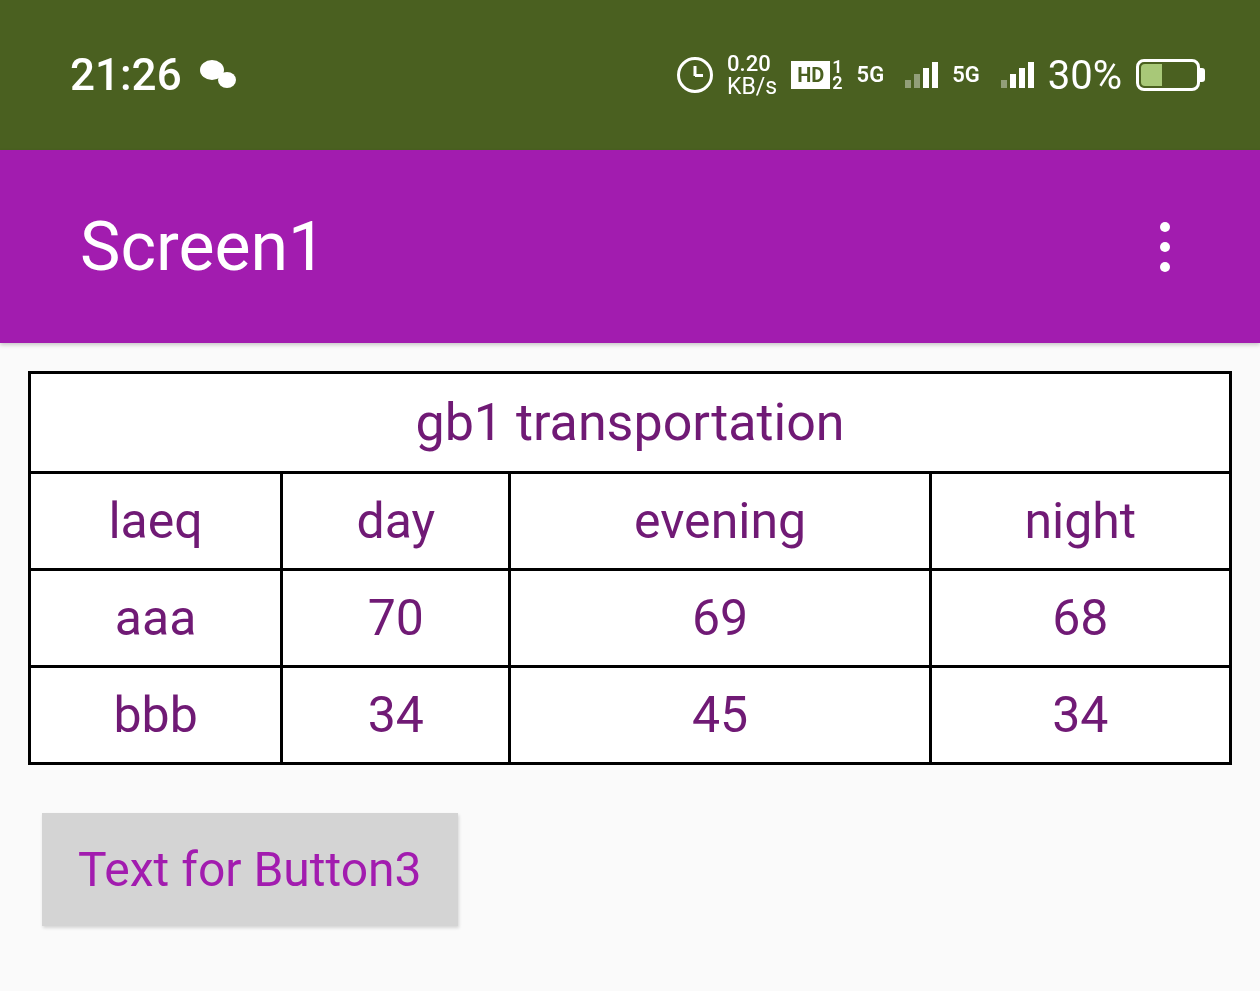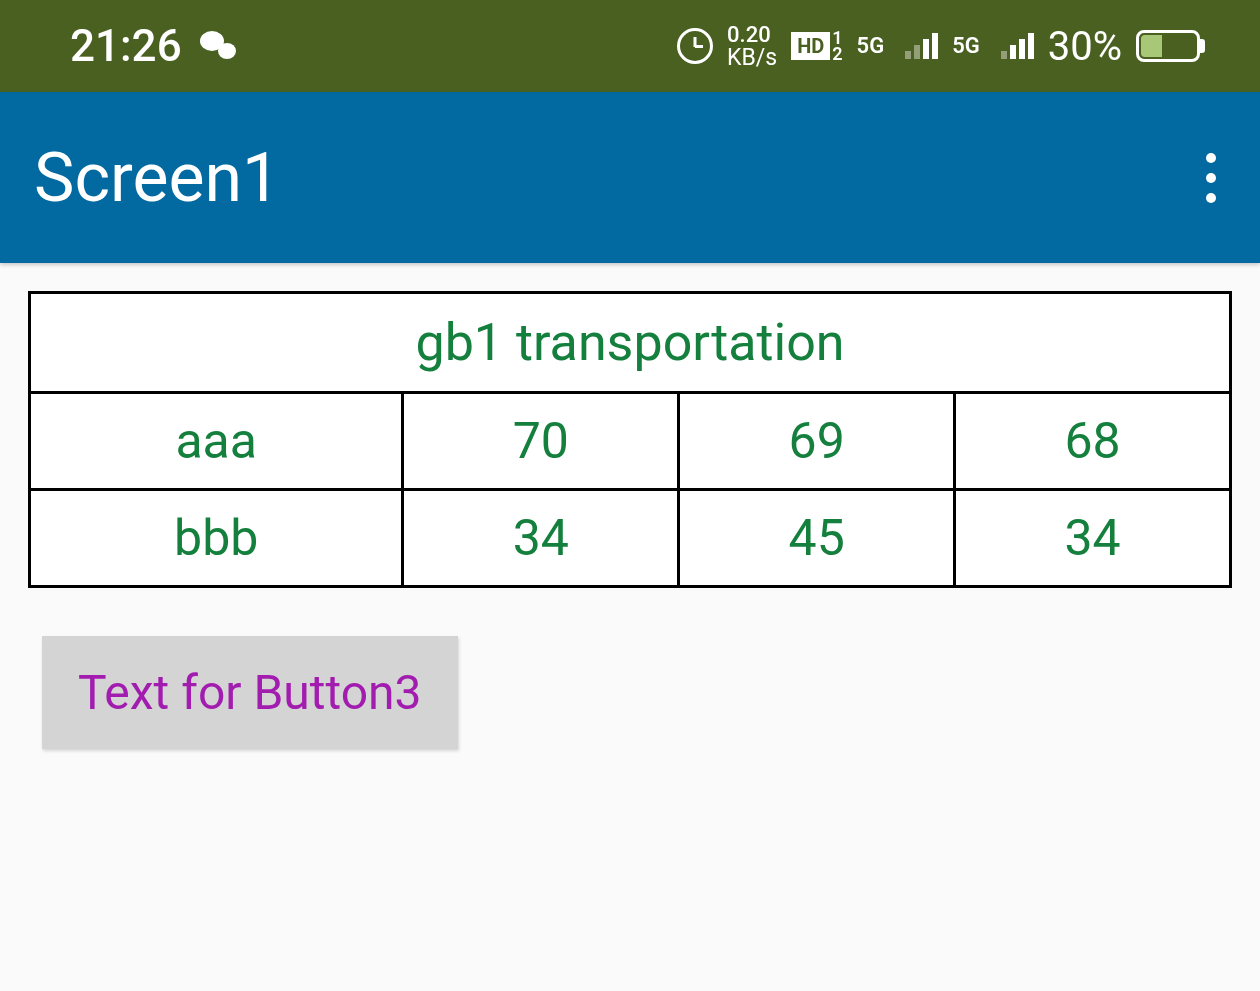--- a/index.html
+++ b/index.html
@@ -9,21 +9,21 @@
     }
     body {
       font-family: -apple-system, BlinkMacSystemFont, 'Segoe UI', Roboto, sans-serif;
       background: #fafafa;
       width: 1260px;
       height: 991px;
       overflow: hidden;
     }
     .status-bar {
       background: #4a6020;
-      height: 92px;
+      height: 150px;
       display: flex;
       align-items: center;
       justify-content: space-between;
       padding: 0 60px 0 70px;
       color: white;
     }
     .status-left {
       display: flex;
       align-items: center;
       gap: 18px;
@@ -173,26 +173,26 @@
     .battery-fill {
       position: absolute;
       left: 2px;
       top: 2px;
       bottom: 2px;
       width: 36%;
       background: #a8c878;
       border-radius: 4px 0 0 4px;
     }
     .app-bar {
-      background: #0369a1;
-      height: 171px;
+      background: #a21caf;
+      height: 193px;
       display: flex;
       align-items: center;
       justify-content: space-between;
-      padding: 0 34px;
+      padding: 0 80px;
       box-shadow: 0 2px 4px rgba(0,0,0,0.2);
     }
     .app-title {
       color: white;
       font-size: 68px;
       font-weight: 400;
     }
     .menu-dots {
       display: flex;
       flex-direction: column;
@@ -213,21 +213,21 @@
       width: 100%;
       border-collapse: collapse;
       background: white;
     }
     .data-table td, .data-table th {
       border: 3px solid black;
       text-align: center;
       font-size: 50px;
       font-weight: 400;
       padding: 18px 10px;
-      color: #15803d;
+      color: #701a75;
     }
     .table-title-row td {
       font-size: 52px;
     }
     .col1 { width: 21%; }
     .col2 { width: 19%; }
     .col3 { width: 35%; }
     .col4 { width: 25%; }
     .button-area {
       padding: 48px 0 0 14px;
@@ -296,20 +296,26 @@
     <span></span>
     <span></span>
   </div>
 </div>
 
 <div class="content">
   <table class="data-table">
     <tbody>
         <tr class="table-title-row">
       <td colspan="4">gb1 transportation</td>
+    </tr>
+    <tr>
+      <td class="col1">laeq</td>
+      <td class="col2">day</td>
+      <td class="col3">evening</td>
+      <td class="col4">night</td>
     </tr>
     <tr>
       <td>aaa</td>
       <td>70</td>
       <td>69</td>
       <td>68</td>
     </tr>
     <tr>
       <td>bbb</td>
       <td>34</td>

